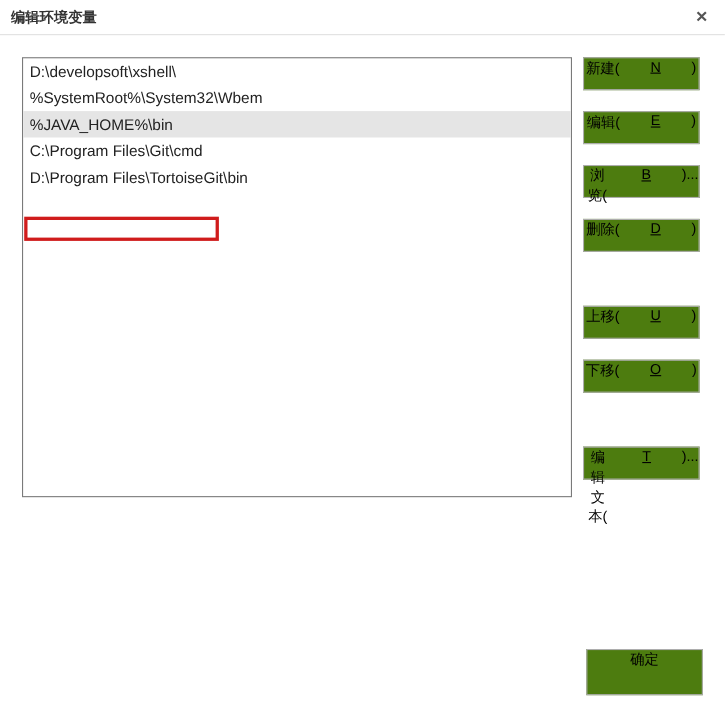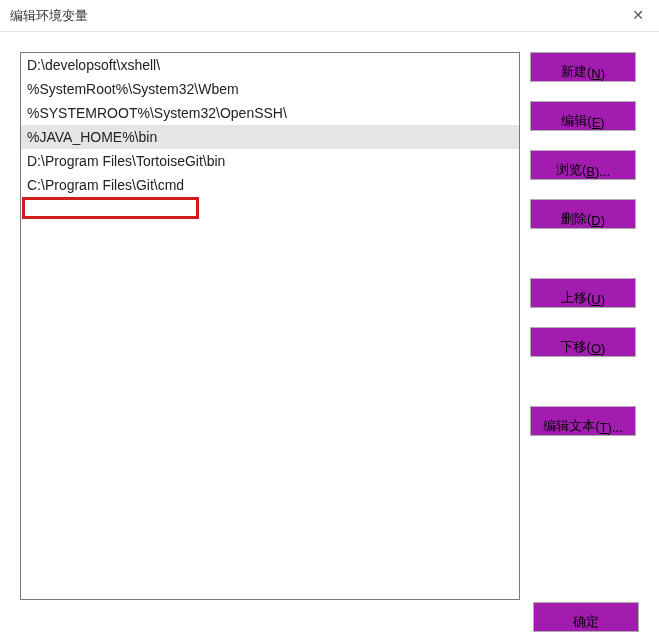--- a/index.html
+++ b/index.html
@@ -13,20 +13,21 @@
     position: relative;
   }
   .titlebar {
     height: 32px;
     display: flex;
     align-items: center;
     padding: 0 10px;
     background: #ffffff;
     border-bottom: 1px solid #e0e0e0;
     position: relative;
+    font-weight: bold;
   }
   .titlebar-title {
     font-size: 13px;
     color: #333;
   }
   .close-x {
     position: absolute;
     right: 12px;
     top: 6px;
     width: 18px;
@@ -44,21 +45,21 @@
     right: 0;
     bottom: 0;
     padding: 20px 20px 0 20px;
   }
   .main-row {
     display: flex;
     gap: 10px;
   }
   .listbox {
     width: 500px;
-    height: 548px;
+    height: 400px;
     border: 1px solid #7a7a7a;
     background: #fff;
     overflow: hidden;
   }
   .list-item {
     height: 24px;
     line-height: 24px;
     padding: 0 6px;
     font-size: 14px;
     color: #222;
@@ -81,60 +82,60 @@
   .btn-col {
     display: flex;
     flex-direction: column;
     gap: 0;
     width: 106px;
   }
   .btn {
     width: 106px;
     height: 30px;
     border: 1px solid #adadad;
-    background: #a21caf;
+    background: #4d7c0f;
     font-size: 13px;
     color: #000;
     font-family: inherit;
     cursor: default;
     display: flex;
-    align-items: flex-end;
+    align-items: flex-start;
     justify-content: center;
     letter-spacing: 0;
+    gap: 28px;
   }
   .btn-spacer-sm { height: 19px; }
   .btn-spacer-lg { height: 49px; }
   .btn .u { text-decoration: underline; }
   .bottom-row {
     position: absolute;
     right: 20px;
     bottom: 6px;
     display: flex;
     gap: 12px;
   }
-  .bottom-row .btn { width: 106px; height: 30px; }
+  .bottom-row .btn { width: 106px; height: 42px; }
 </style>
 </head>
 <body>
 
 <div class="titlebar">
   <span class="titlebar-title">编辑环境变量</span>
   <span class="close-x">✕</span>
 </div>
 
 <div class="dialog-body">
   <div class="main-row">
 
     <div class="listbox">
       <div class="list-item">D:\developsoft\xshell\</div>
       <div class="list-item">%SystemRoot%\System32\Wbem</div>
-      <div class="list-item">%SYSTEMROOT%\System32\OpenSSH\</div>
       <div class="list-item sel">%JAVA_HOME%\bin</div>
+      <div class="list-item">C:\Program Files\Git\cmd</div>
       <div class="list-item">D:\Program Files\TortoiseGit\bin</div>
-      <div class="list-item">C:\Program Files\Git\cmd</div>
     </div>
 
     <div class="btn-col">
       <button class="btn">
         <span>新建(</span>
           <span class="u">N</span>
           <span>)</span>
       </button>
       <div class="btn-spacer-sm"></div>
       <button class="btn">

